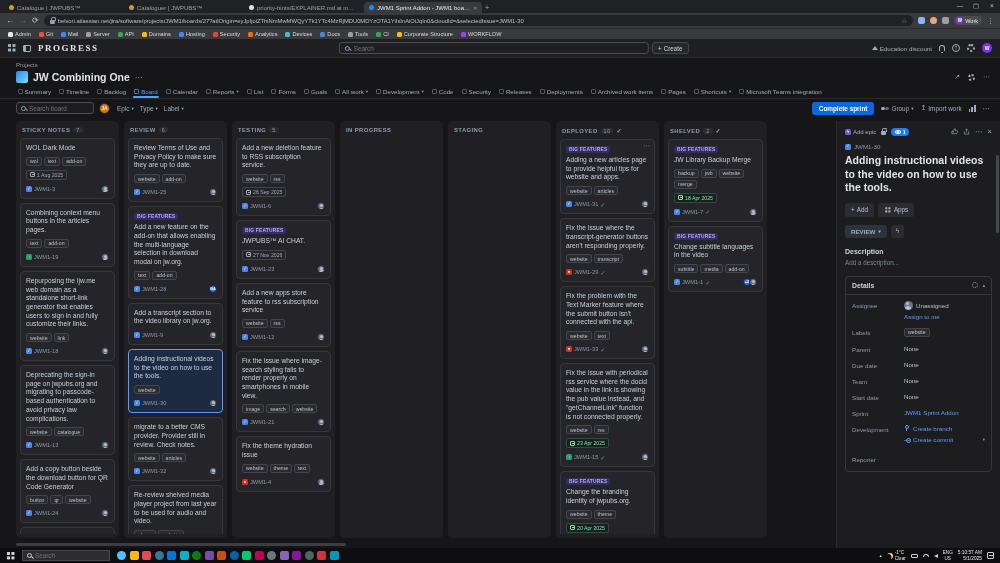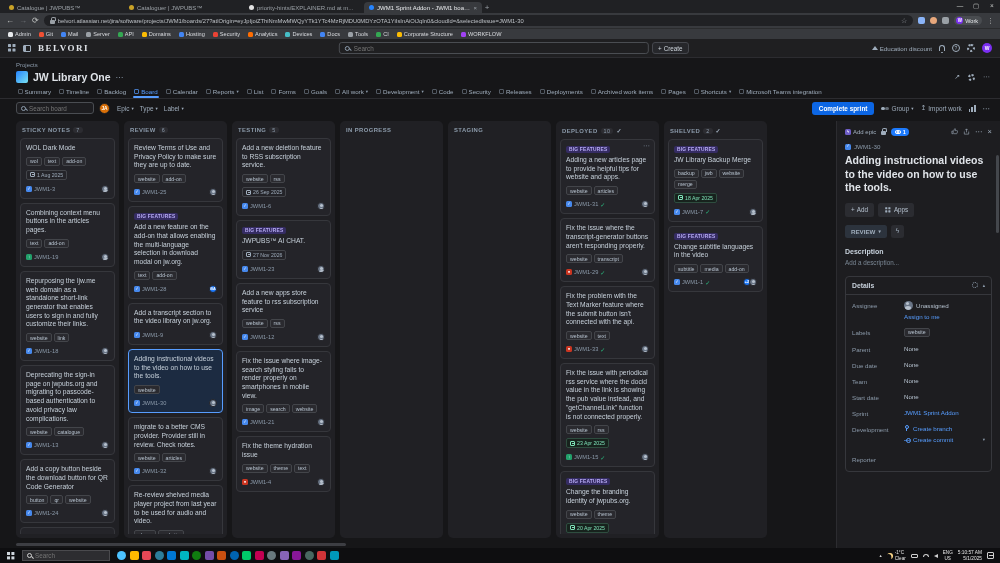--- a/index.html
+++ b/index.html
@@ -292,21 +292,21 @@
     </span>
     <span class="bm">
       <span class="bmi" style="background: rgb(161, 66, 244);"></span>
       <span>WORKFLOW</span>
     </span>
   </div>
 
 <div class="jheader">
   <span class="i-grid"></span>
   <span class="i-sidebar"></span>
-  <span class="logo">BELVORI</span>
+  <span class="logo">PROGRESS</span>
   <div class="jsearch">
     <span class="i-mag"></span>
     <input placeholder="Search" style="">
   </div>
   <div class="create-btn">
     <span>+</span>
     <span>Create</span>
   </div>
   <div class="jh-right">
     <span class="edu">
@@ -316,21 +316,21 @@
     <span class="i-bell"></span>
     <span class="i-help">?</span>
     <span class="i-gear"></span>
     <span class="jh-av">W</span>
   </div>
 </div>
 
 <div class="crumb">Projects</div>
 <div class="ptitle-row">
   <span class="pavatar"></span>
-  <span class="ptitle">JW Library One</span>
+  <span class="ptitle">JW Combining One</span>
   <span class="pmore">⋯</span>
   <div class="ph-icons">
     <span>↗</span>
     <span class="i-gear" style="width:7px;height:7px;"></span>
     <span>⋯</span>
   </div>
 </div>
 <div class="navtabs" id="nav-tabs">
     <div class="ntab">
       <span class="ticon"></span>

